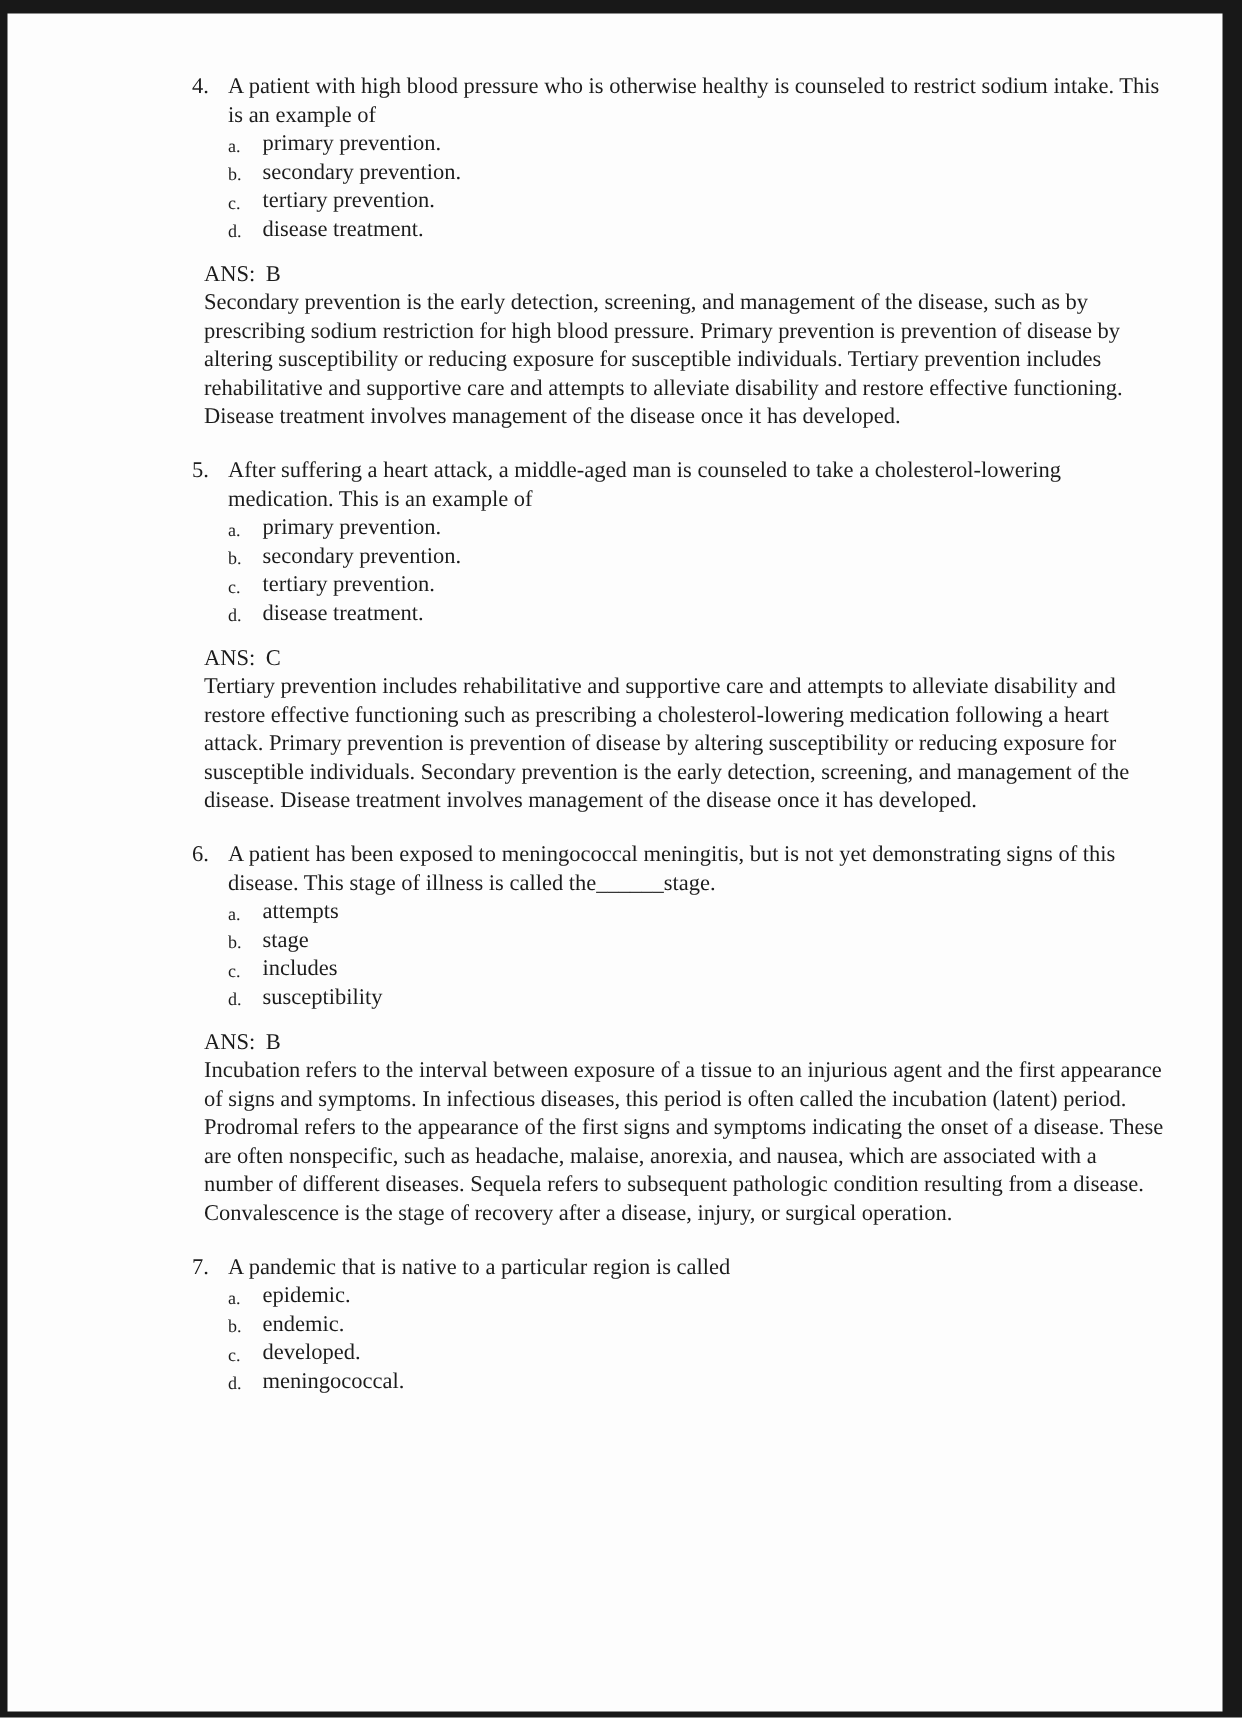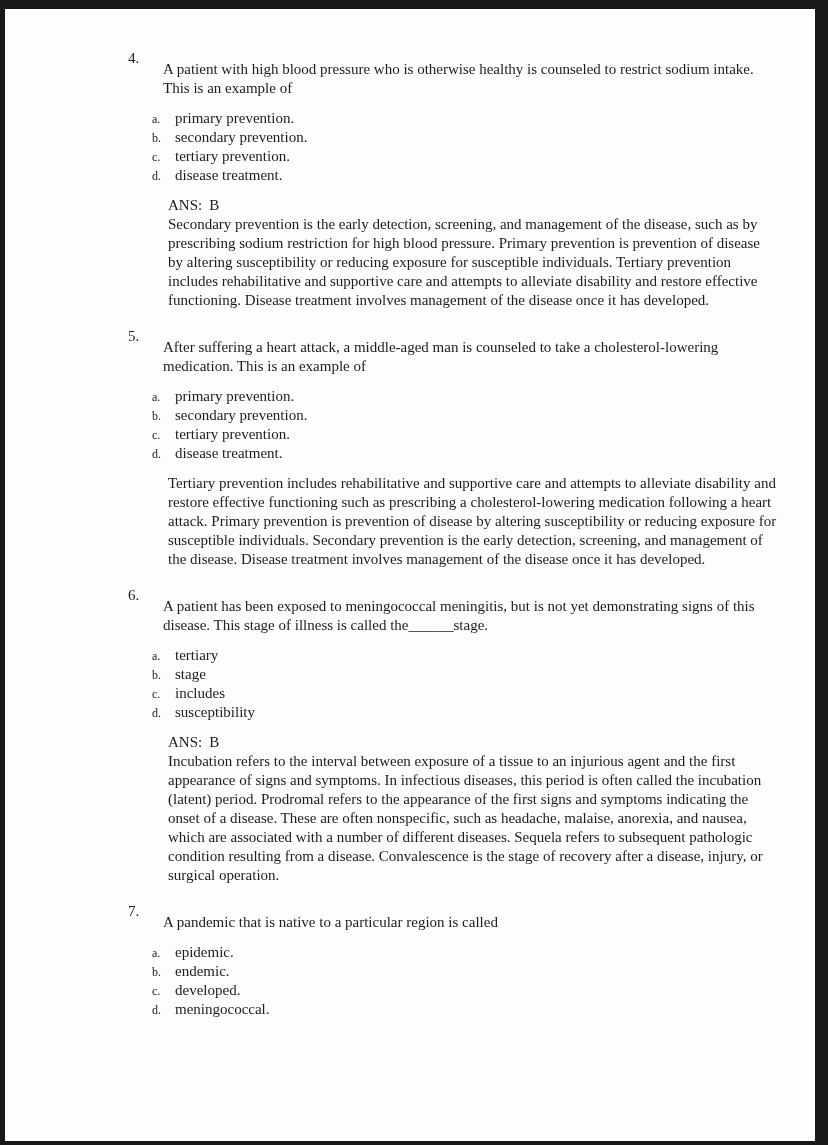--- a/index.html
+++ b/index.html
@@ -23,32 +23,32 @@
     font-size: 15px;
     line-height: 19px;
   }
   .content {
     padding: 40px 0 0 123px;
     width: 650px;
   }
   .question { margin-bottom: 17px; }
   .q-head { display: flex; align-items: flex-start; }
   .q-num { flex: none; width: 24px; }
-  .q-stem { flex: 1; margin: 11px; }
+  .q-stem { flex: 1; margin: 0; }
   .options { margin-left: 24px; }
   .opt { display: flex; align-items: flex-start; }
   .opt-letter {
     flex: none;
     width: 23px;
     font-size: 12px;
     line-height: 18px;
     padding-top: 1px;
   }
   .opt-text { flex: 1; }
-  .answer { margin-left: 40px; margin-top: 11px; }
+  .answer { margin-left: 8px; margin-top: 11px; }
   .ans-line { margin: 0; }
   .ans-letter { margin-left: 7px; }
   .explanation { margin: 0; }
 </style>
 </head>
 <body style="background: rgb(24, 24, 24);">
 
 <div class="paper" style="background: rgb(253, 253, 253); color: rgb(28, 28, 28);">
   <div class="content" id="questions">
   <section class="question">
@@ -103,33 +103,34 @@
     <span class="opt-letter">c.</span>
     <span class="opt-text">tertiary prevention.</span>
   </div>
 
   <div class="opt">
     <span class="opt-letter">d.</span>
     <span class="opt-text">disease treatment.</span>
   </div>
 </div>
     <div class="answer">
+      <p class="ans-line"><span>ANS:</span><span class="ans-letter">C</span></p>
       <p class="explanation">Tertiary prevention includes rehabilitative and supportive care and attempts to alleviate disability and restore effective functioning such as prescribing a cholesterol-lowering medication following a heart attack. Primary prevention is prevention of disease by altering susceptibility or reducing exposure for susceptible individuals. Secondary prevention is the early detection, screening, and management of the disease. Disease treatment involves management of the disease once it has developed.</p>
     </div>
   </section>
 
   <section class="question">
     <div class="q-head">
       <span class="q-num">6.</span>
       <p class="q-stem">A patient has been exposed to meningococcal meningitis, but is not yet demonstrating signs of this disease. This stage of illness is called the______stage.</p>
     </div>
     <div class="options">
   <div class="opt">
     <span class="opt-letter">a.</span>
-    <span class="opt-text">tertiary</span>
+    <span class="opt-text">attempts</span>
   </div>
 
   <div class="opt">
     <span class="opt-letter">b.</span>
     <span class="opt-text">stage</span>
   </div>
 
   <div class="opt">
     <span class="opt-letter">c.</span>
     <span class="opt-text">includes</span>

